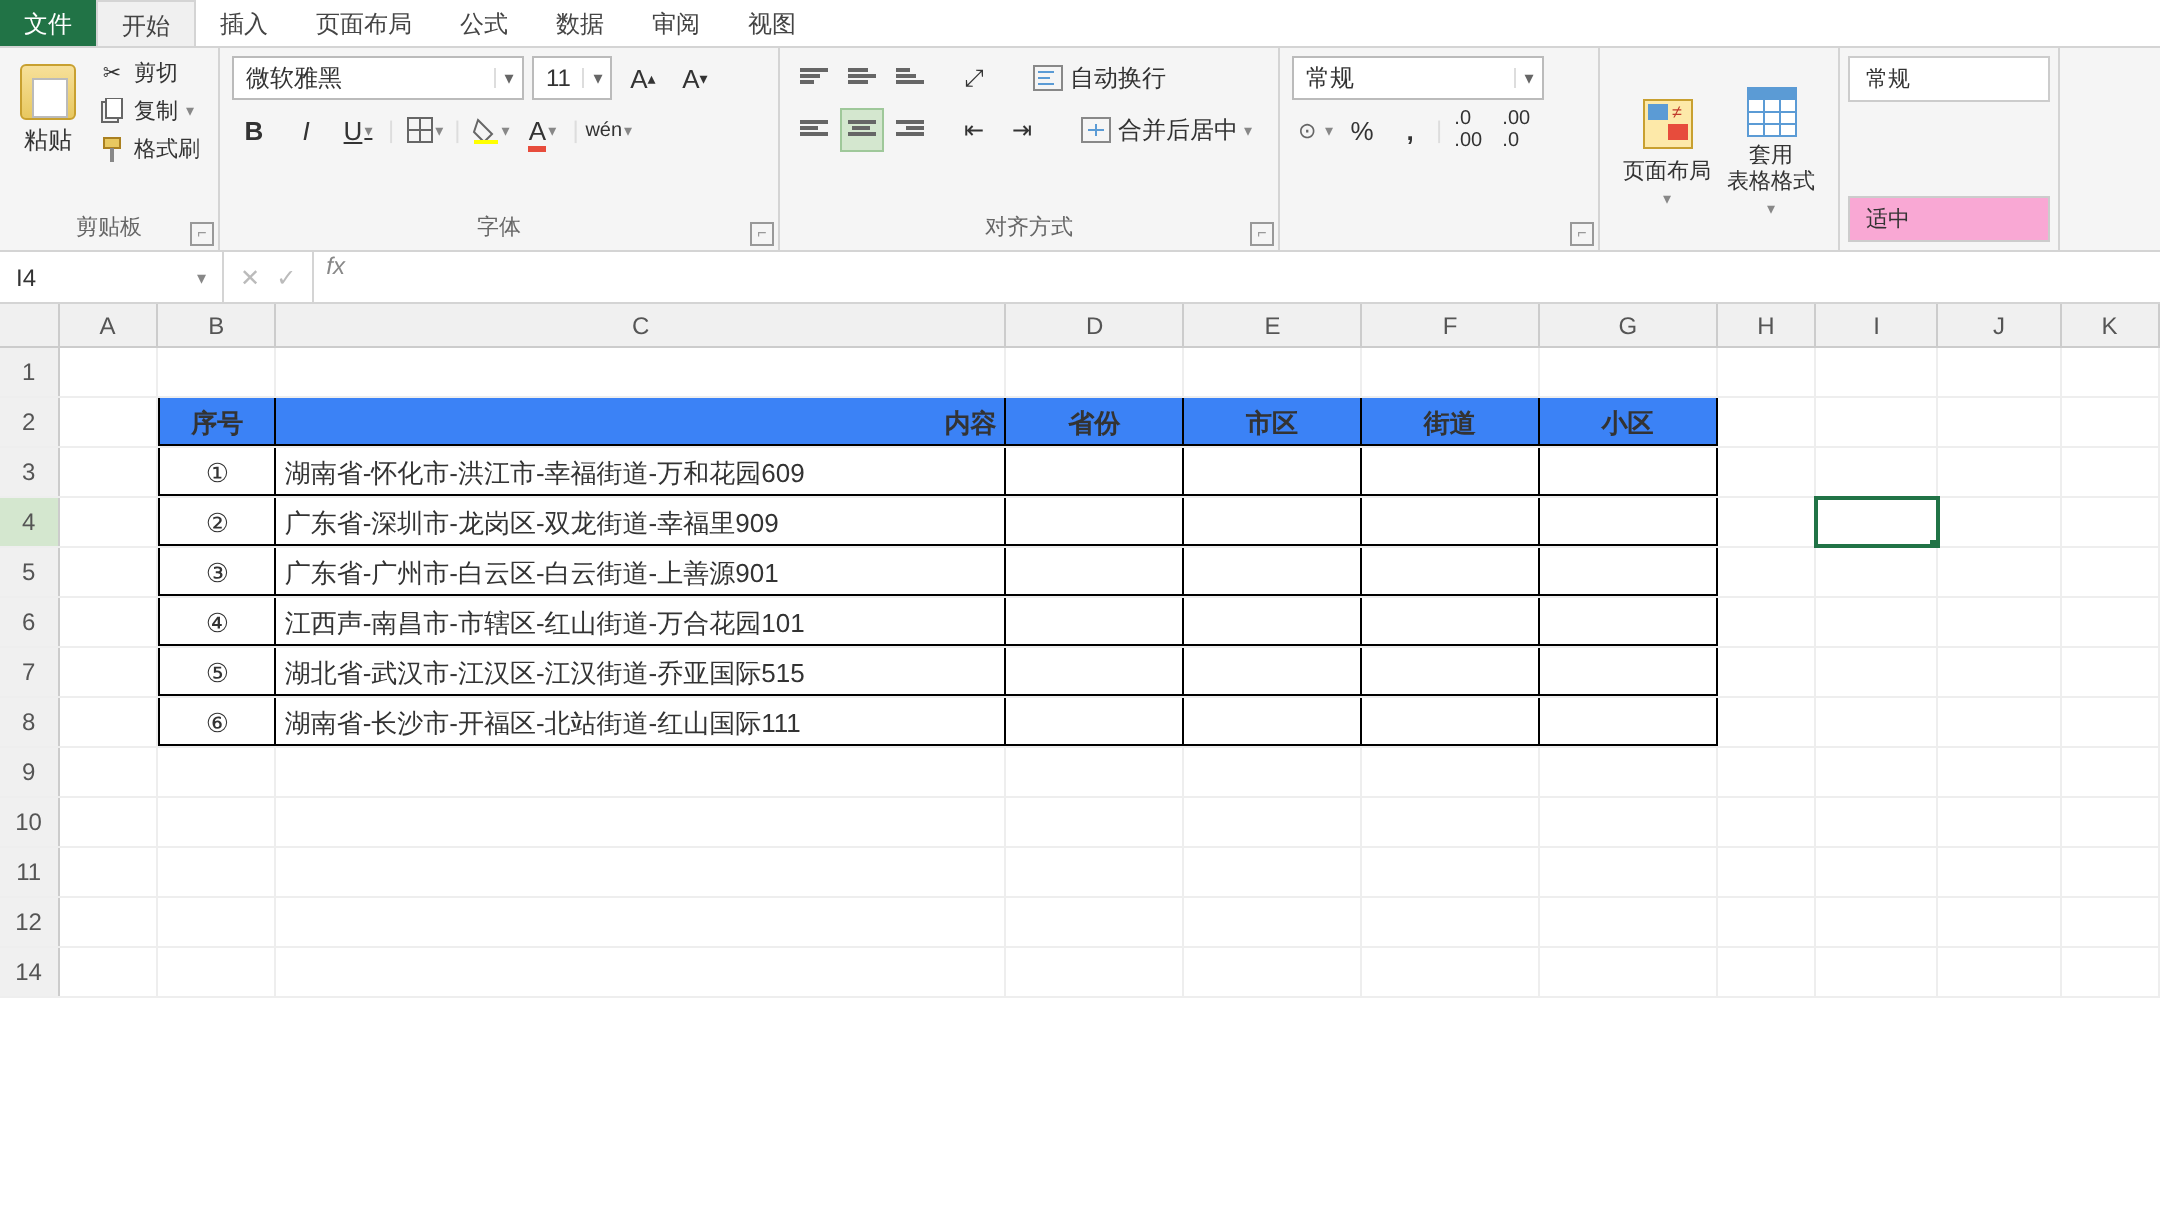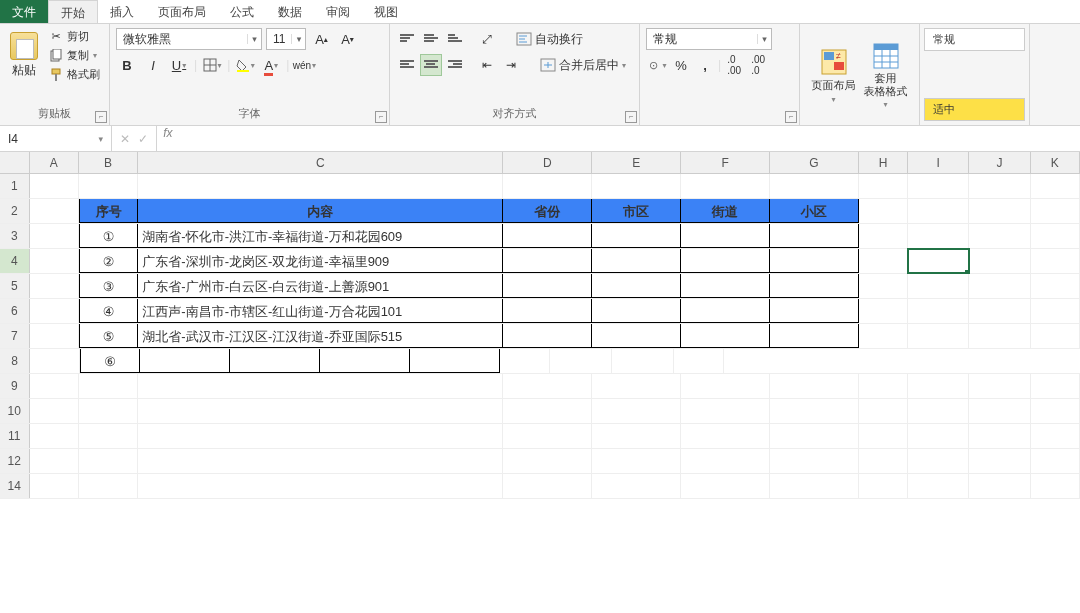--- a/index.html
+++ b/index.html
@@ -33,21 +33,21 @@
 .abtn.active{background:#d4e7cf;border:1px solid #9fc89a}
 .al-txt{display:inline-flex;align-items:center;gap:3px;font-size:12px;cursor:pointer;padding:2px 4px}
 .num-group{width:160px}
 .num-row{display:flex;align-items:center;gap:2px;margin-bottom:4px}
 .style-group{width:120px;display:flex;flex-direction:row;gap:8px;align-items:center;justify-content:center}
 .sbtn{display:flex;flex-direction:column;align-items:center;gap:2px;cursor:pointer;font-size:11px}
 .sico{width:28px;height:28px}
 .cell-styles{width:110px;display:flex;flex-direction:column;gap:2px;padding:4px}
 .cs-item{border:1px solid #ccc;padding:3px 8px;font-size:11px;cursor:pointer;background:#fff}
 .cs-item.c1{background:#fff}
-.cs-item.c2{background:#fde047}
+.cs-item.c2{background:#f9a8d4}
 .namebox-row{display:flex;height:26px;border-bottom:1px solid #d4d4d4;align-items:stretch}
 .namebox{width:112px;border-right:1px solid #d4d4d4;display:flex;align-items:center;padding:0 8px;font-size:12px;justify-content:space-between}
 .nb-dd{font-size:9px;color:#888;cursor:pointer}
 .fx-btns{display:flex;align-items:center;gap:8px;padding:0 8px;border-right:1px solid #d4d4d4;color:#bbb}
 .fx-lbl{padding:0 6px;font-style:italic;color:#888}
 .fbar{flex:1;padding:0 6px;border:none;outline:none;font-size:12px}
 .grid{position:relative}
 .col-headers{display:flex;height:22px;background:#f0f0f0;border-bottom:1px solid #ccc}
 .corner{width:30px;border-right:1px solid #ccc;background:#f0f0f0}
 .ch{border-right:1px solid #ccc;text-align:center;line-height:22px;font-size:12px;color:#555}
@@ -332,21 +332,21 @@
         <div class="cell" style="width: 90px;"></div>
         <div class="cell" style="width: 50px;"></div>
         <div class="cell" style="width: 62px;"></div>
         <div class="cell" style="width: 62px;"></div>
         <div class="cell" style="width: 50px;"></div>
       </div>
       <div class="row">
         <div class="rh">2</div>
         <div class="cell" style="width: 50px;"></div>
         <div class="cell tbl-h" style="width: 60px; border-left: 1.5px solid rgb(0, 0, 0);">序号</div>
-        <div class="cell tbl-h" style="width: 370px;">内容</div>
+        <div class="cell tbl-h" style="width: 370px; text-align: right;">内容</div>
         <div class="cell tbl-h" style="width: 90px;">省份</div>
         <div class="cell tbl-h" style="width: 90px;">市区</div>
         <div class="cell tbl-h" style="width: 90px;">街道</div>
         <div class="cell tbl-h" style="width: 90px;">小区</div>
         <div class="cell" style="width: 50px;"></div>
         <div class="cell" style="width: 62px;"></div>
         <div class="cell" style="width: 62px;"></div>
         <div class="cell" style="width: 50px;"></div>
       </div>
       <div class="row">
@@ -416,20 +416,21 @@
         <div class="cell tbl-c" style="width: 90px;"></div>
         <div class="cell" style="width: 50px;"></div>
         <div class="cell" style="width: 62px;"></div>
         <div class="cell" style="width: 62px;"></div>
         <div class="cell" style="width: 50px;"></div>
       </div>
       <div class="row rb">
         <div class="rh">8</div>
         <div class="cell" style="width: 50px;"></div>
         <div class="cell tbl-c" style="width: 60px; border-left: 1.5px solid rgb(0, 0, 0);">⑥</div>
+        <div class="cell tbl-c left" style="width: 370px;">湖南省-长沙市-开福区-北站街道-红山国际111</div>
         <div class="cell tbl-c" style="width: 90px;"></div>
         <div class="cell tbl-c" style="width: 90px;"></div>
         <div class="cell tbl-c" style="width: 90px;"></div>
         <div class="cell tbl-c" style="width: 90px;"></div>
         <div class="cell" style="width: 50px;"></div>
         <div class="cell" style="width: 62px;"></div>
         <div class="cell" style="width: 62px;"></div>
         <div class="cell" style="width: 50px;"></div>
       </div>
       <div class="row">

